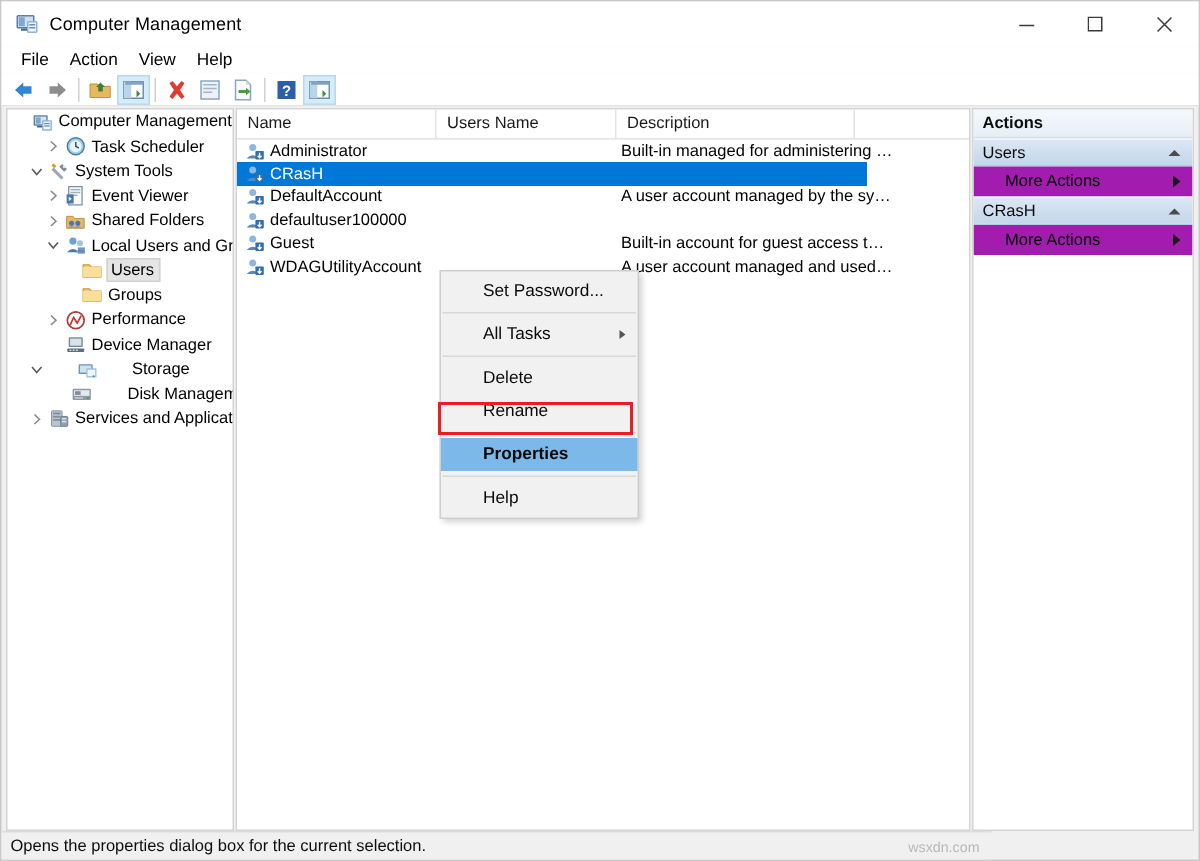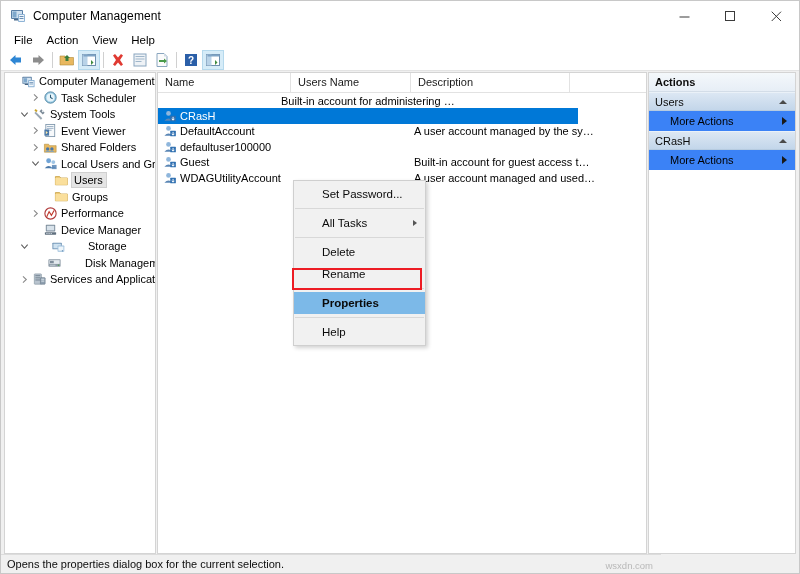--- a/index.html
+++ b/index.html
@@ -271,21 +271,21 @@
     color: #0b0b0b;
   }
   .action-row {
     height: 20px;
     display: flex;
     align-items: center;
     justify-content: space-between;
     padding: 0 8px 0 21px;
     box-sizing: border-box;
     font-size: 11px;
-    background: #3b82f6;
+    background: #a21caf;
   }
   .caret-up {
     width: 0; height: 0;
     border-left: 4px solid transparent;
     border-right: 4px solid transparent;
     border-bottom: 4px solid #4a4a4a;
   }
   .caret-right {
     width: 0; height: 0;
     border-top: 4px solid transparent;
@@ -677,22 +677,33 @@
 
     <div class="list-pane">
       <div class="list-header">
         <div class="col-head col-name">Name</div>
         <div class="col-head col-full">Users Name</div>
         <div class="col-head col-desc">Description</div>
         <div class="col-head col-rest"></div>
       </div>
       <div class="list-rows" id="list-rows">
           <div class="list-row">
+            <div class="cell-name">
+              <span class="user-icon">
+                <svg width="14" height="14" viewBox="0 0 16 16">
+    <circle cx="6.3" cy="5" r="2.7" fill="#8fb6dc"></circle>
+    <path d="M1.6 13.4 Q6.3 8.3 11 13.4 Z" fill="#5a86b5"></path>
+    <rect x="8.3" y="7.6" width="6.4" height="6.4" rx="0.6" fill="#2f6fb0"></rect>
+    <path d="M11.5 9 L11.5 12.6 M10 11.2 L11.5 12.8 L13 11.2" stroke="#ffffff" stroke-width="1.1" fill="none"></path>
+  </svg>
+              </span>
+              <span>Administrator</span>
+            </div>
             <div class="cell-full"></div>
-            <div class="cell-desc">Built-in account for administering …</div>
+            <div class="cell-desc">Built-in managed for administering …</div>
           </div>
           <div class="list-row selected">
             <div class="cell-name">
               <span class="user-icon">
                 <svg width="14" height="14" viewBox="0 0 16 16">
     <circle cx="6.3" cy="5" r="2.7" fill="#8fb6dc"></circle>
     <path d="M1.6 13.4 Q6.3 8.3 11 13.4 Z" fill="#5a86b5"></path>
     <rect x="8.3" y="7.6" width="6.4" height="6.4" rx="0.6" fill="#2f6fb0"></rect>
     <path d="M11.5 9 L11.5 12.6 M10 11.2 L11.5 12.8 L13 11.2" stroke="#ffffff" stroke-width="1.1" fill="none"></path>
   </svg>

